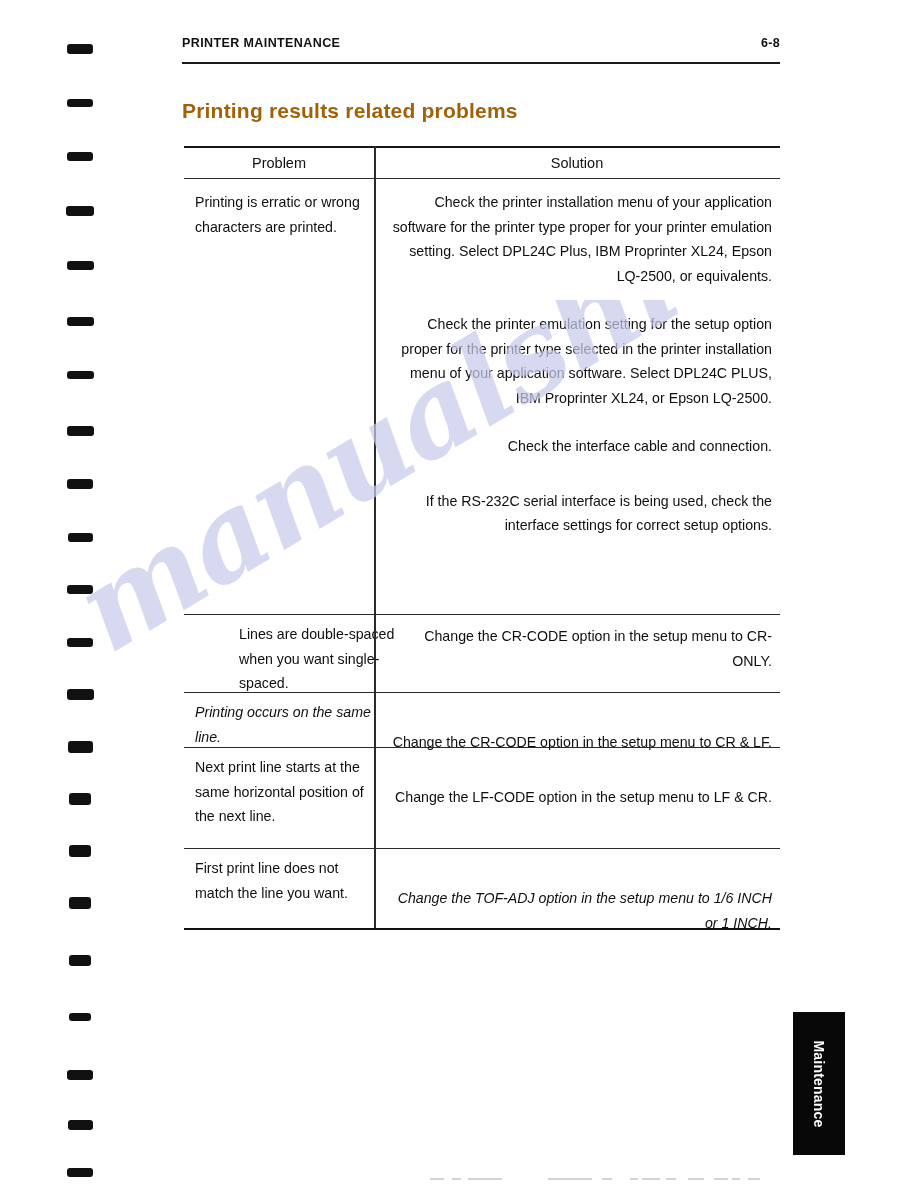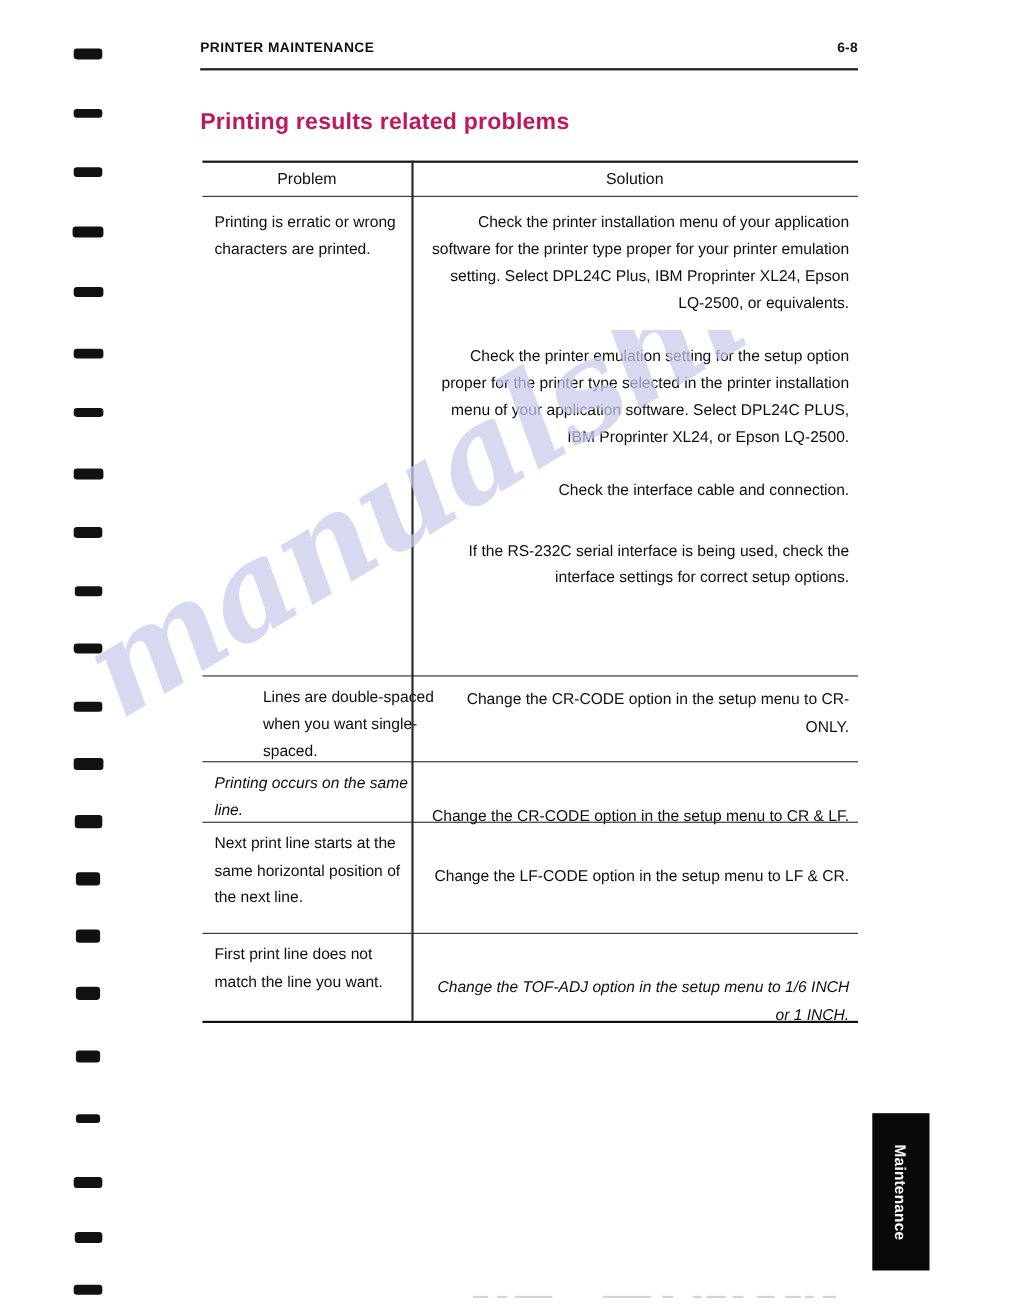--- a/index.html
+++ b/index.html
@@ -70,21 +70,21 @@
   }
 
   
   #section-title {
     position: absolute;
     left: 182px;
     top: 99px;
     font-size: 21px;
     font-weight: bold;
     letter-spacing: 0.2px;
-    color: #be185d;
+    color: #a16207;
   }
 
   
   #table {
     position: absolute;
     left: 184px;
     top: 146px;
     width: 596px;
   }
   .rule-top {

